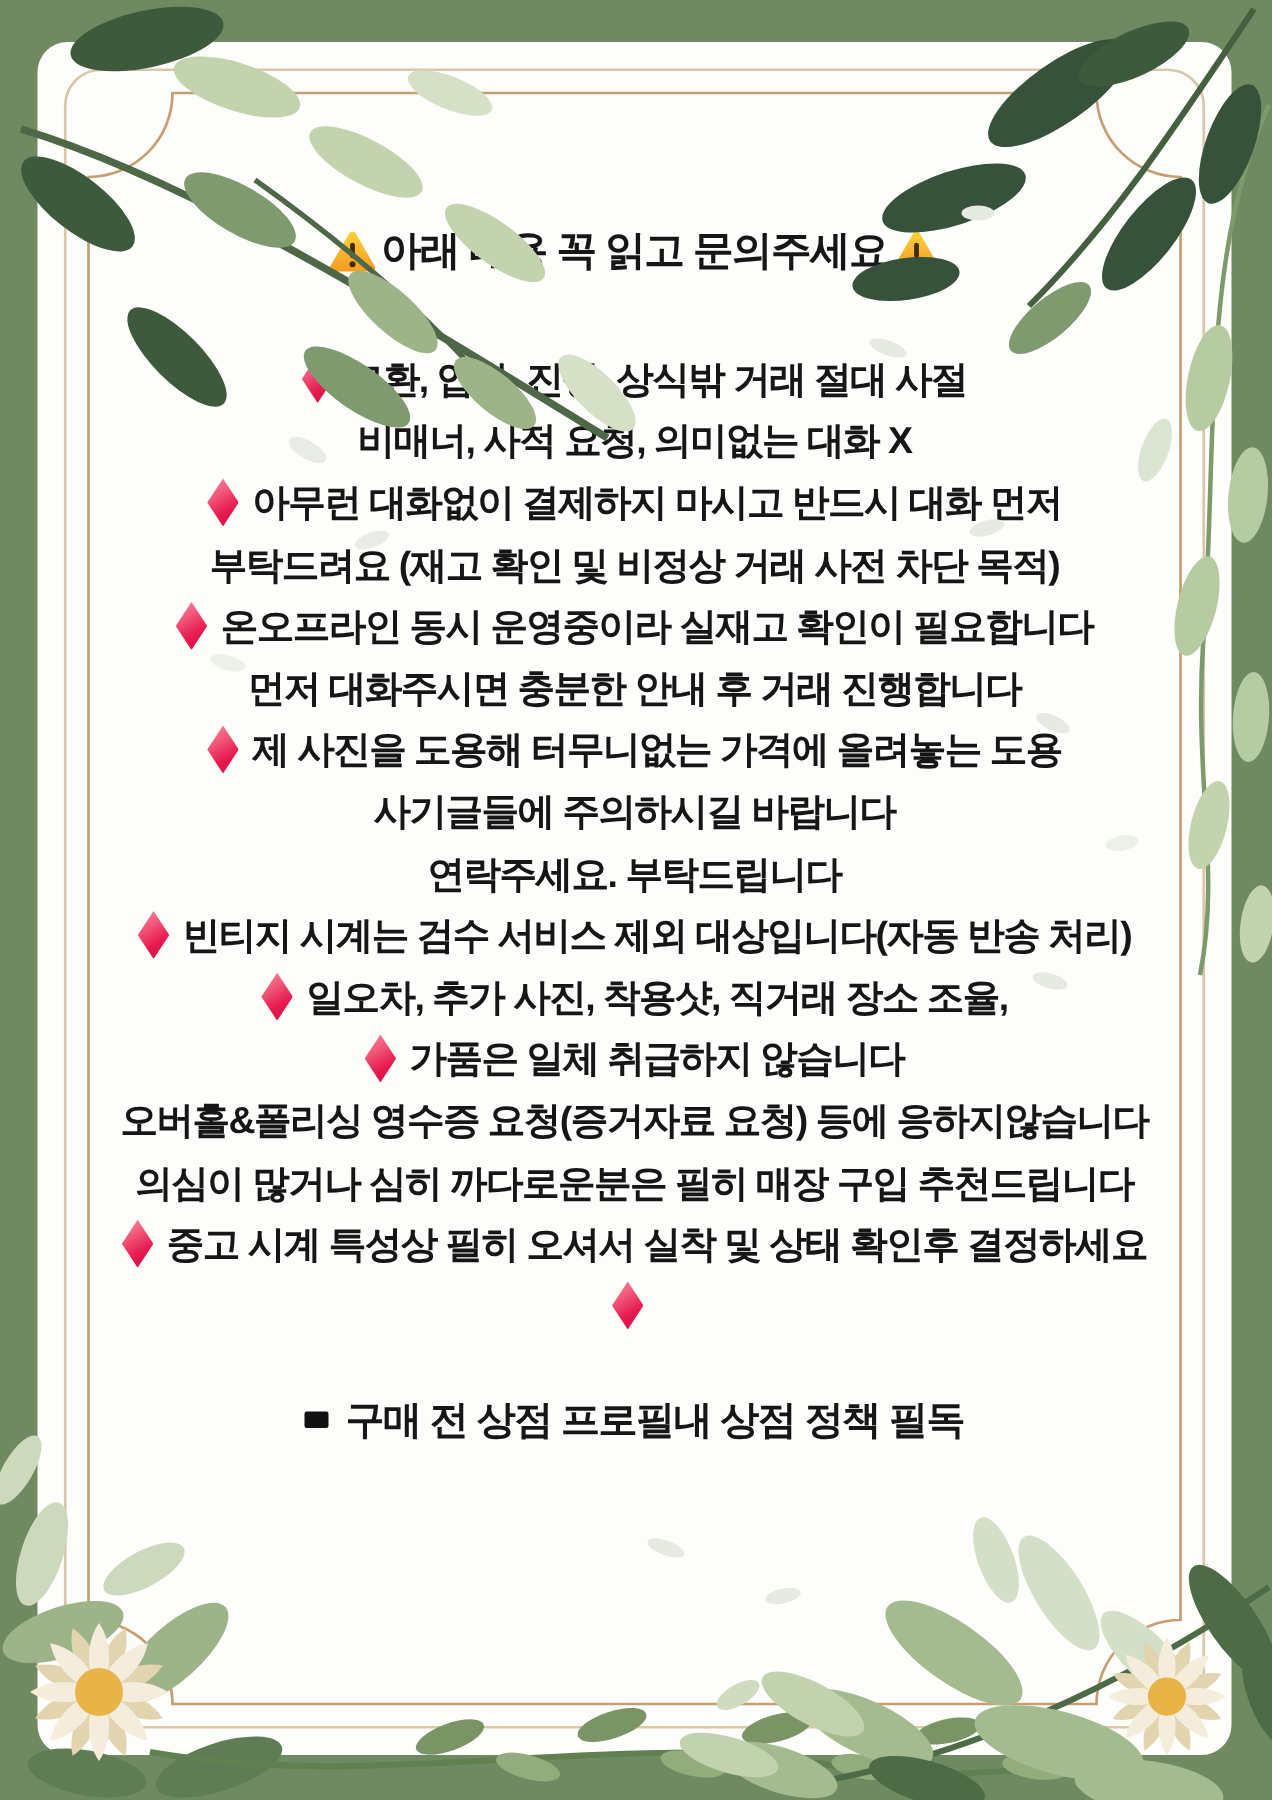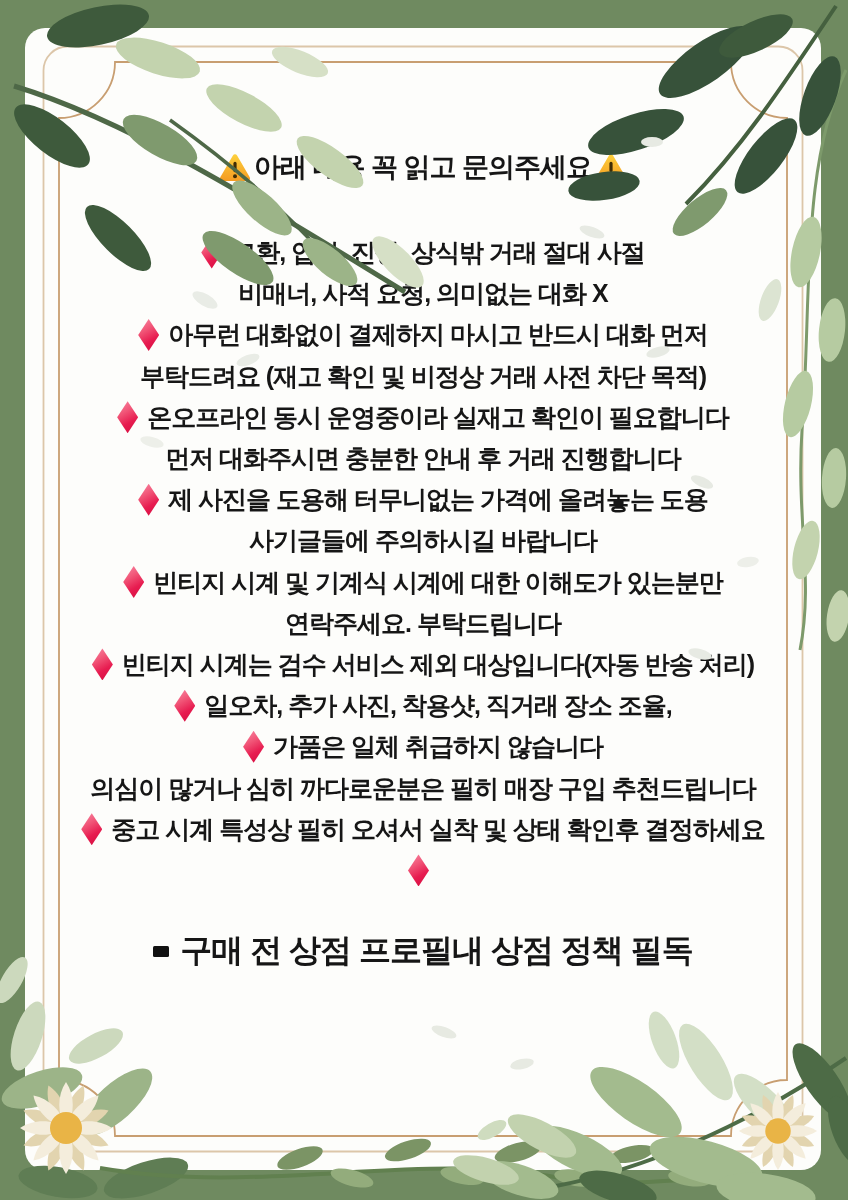--- a/index.html
+++ b/index.html
@@ -28,21 +28,21 @@
     height:41.2px;display:flex;align-items:center;justify-content:center;
     font-size:25px;font-weight:700;letter-spacing:-1px;white-space:nowrap;
   }
   .d{
     display:inline-block;width:21px;height:32px;margin-right:9px;flex:0 0 auto;
     background:linear-gradient(150deg,#f98ba6 0%,#f15577 35%,#e71c50 65%,#d30c3e 100%);
     clip-path:polygon(50% 0,100% 50%,50% 100%,0 50%);
   }
   .footer-row{
     margin-top:38px;display:flex;align-items:center;justify-content:center;
-    font-size:32px;font-weight:700;letter-spacing:-1px;
+    font-size:26px;font-weight:700;letter-spacing:-1px;
   }
   .sq{
     display:inline-block;width:16px;height:11px;background:#111;
     margin-right:11px;border-radius:1.5px;flex:0 0 auto;
   }
   .warn{flex:0 0 auto;}
   .foliage{position:absolute;left:0;top:0;pointer-events:none;}
 </style>
 </head>
 <body>
@@ -105,37 +105,36 @@
             <span>먼저 대화주시면 충분한 안내 후 거래 진행합니다</span>
           </div>
         <div class="line">
             <span class="d"></span>
             <span>제 사진을 도용해 터무니없는 가격에 올려놓는 도용</span>
           </div>
         <div class="line">
             <span>사기글들에 주의하시길 바랍니다</span>
           </div>
         <div class="line">
-            <span class="d"></span>
-            <span>빈티지 시계 및 기계식 시계에 대한 이해도가 있는분만</span>
-          </div>
-        <div class="line">
             <span>연락주세요. 부탁드립니다</span>
           </div>
         <div class="line">
             <span class="d"></span>
             <span>빈티지 시계는 검수 서비스 제외 대상입니다(자동 반송 처리)</span>
           </div>
         <div class="line">
             <span class="d"></span>
             <span>일오차, 추가 사진, 착용샷, 직거래 장소 조율,</span>
           </div>
         <div class="line">
             <span class="d"></span>
             <span>가품은 일체 취급하지 않습니다</span>
+          </div>
+        <div class="line">
+            <span>오버홀&amp;폴리싱 영수증 요청(증거자료 요청) 등에 응하지않습니다</span>
           </div>
         <div class="line">
             <span>의심이 많거나 심히 까다로운분은 필히 매장 구입 추천드립니다</span>
           </div>
         <div class="line">
             <span class="d"></span>
             <span>중고 시계 특성상 필히 오셔서 실착 및 상태 확인후 결정하세요</span>
           </div>
         <div class="line">
             <span class="d"></span>

